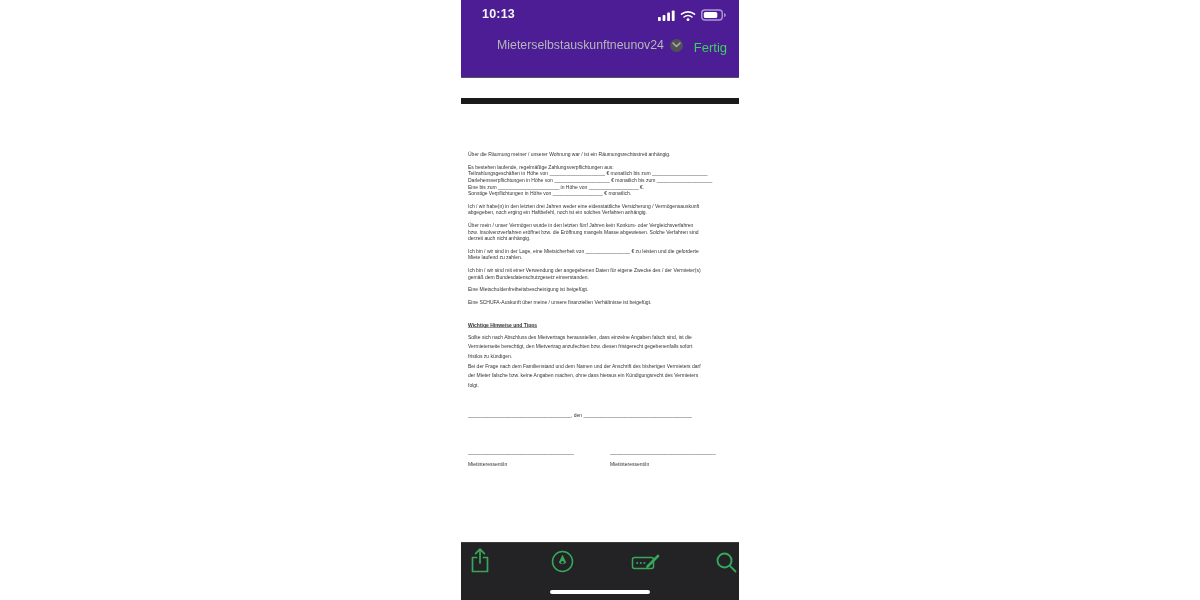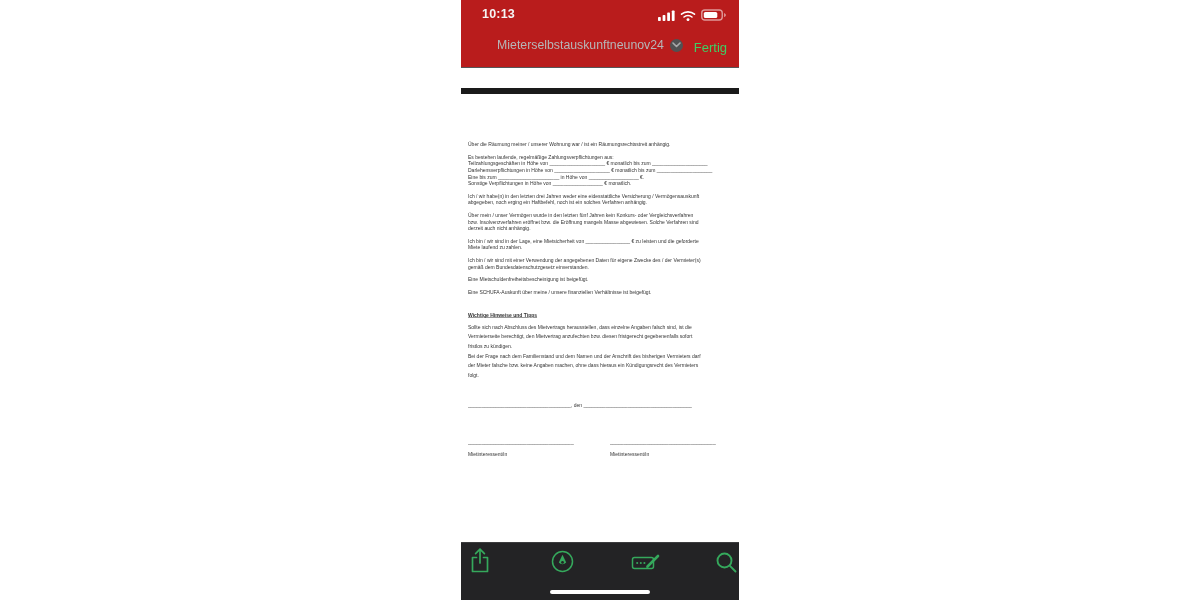--- a/index.html
+++ b/index.html
@@ -4,21 +4,21 @@
 <style>
   * { margin:0; padding:0; box-sizing:border-box; }
   html,body { width:1200px; height:600px; background:#ffffff; overflow:hidden;
               font-family:"Liberation Sans", sans-serif; }
   .canvas { position:relative; width:1200px; height:600px; background:#fff; }
 
   .phone { position:absolute; left:461px; top:0; width:278px; height:600px;
            display:flex; flex-direction:column; background:#fff; }
 
   
-  .header { flex:none; height:68px; background:#b91c1c; position:relative;
+  .header { flex:none; height:78px; background:#4c1d95; position:relative;
             border-bottom:1px solid #565658; }
   .time { position:absolute; left:21px; top:7px; color:#f5f5f5; font-size:12.5px;
           font-weight:700; letter-spacing:.2px; }
   .status-cluster { position:absolute; right:13px; top:9px; display:flex;
                     align-items:center; gap:5px; }
   .title-row { position:absolute; left:30px; right:50px; top:30px; height:30px;
                display:flex; align-items:center; justify-content:center; gap:6px; }
   .title { color:#b6b6b8; font-size:12.3px; font-weight:500; white-space:nowrap;
            overflow:hidden; }
   .chev-circle { flex:none; width:13px; height:13px; border-radius:50%;

